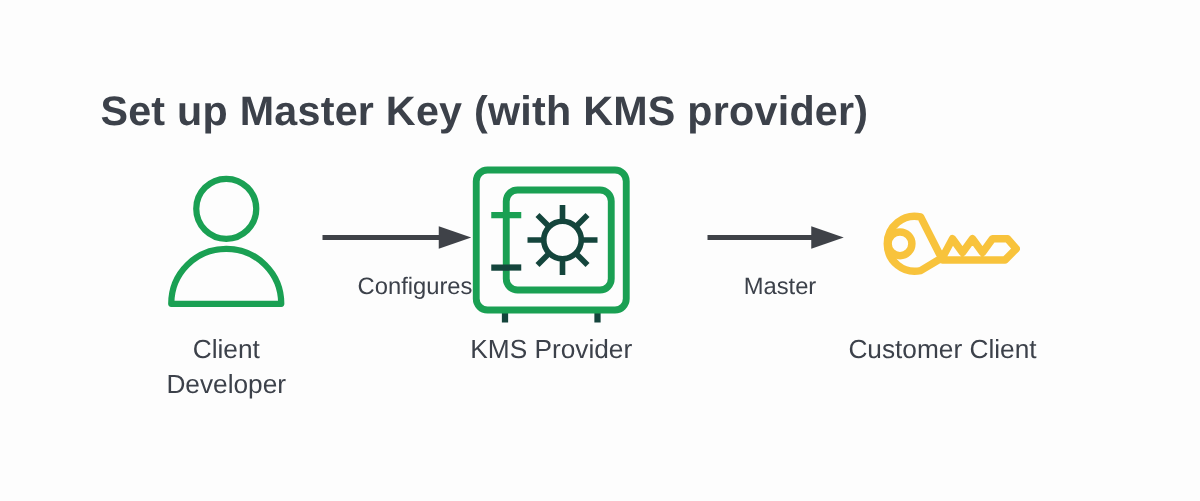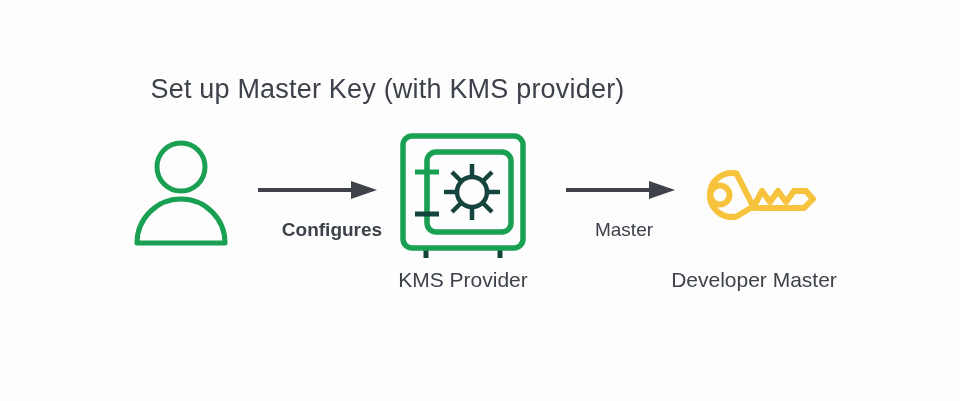--- a/index.html
+++ b/index.html
@@ -21,22 +21,22 @@
     background: #fdfdfd;
   }
 
   
   .title {
     position: absolute;
     top: 68px;
     left: 0;
     width: 775px;
     text-align: center;
-    font-size: 27px;
-    font-weight: 400;
+    font-size: 33px;
+    font-weight: 700;
     color: #3c414a;
     letter-spacing: 0.2px;
     line-height: 42px;
     white-space: nowrap;
   }
 
   
   .flow {
     position: absolute;
     top: 130px;
@@ -48,21 +48,21 @@
   .node {
     position: absolute;
     top: 0;
     width: 230px;
     height: 230px;
     display: flex;
     flex-direction: column;
     align-items: center;
   }
   .node-client   { left: 66px; }
-  .node-kms      { left: 348px; }
+  .node-kms      { left: 326px; }
   .node-cmk      { left: 639px; }
 
   .icon-slot {
     height: 130px;
     display: flex;
     align-items: center;
     justify-content: center;
   }
   .node-cmk .icon-slot { height: 130px; }
 
@@ -76,21 +76,21 @@
   }
   .caption .line { display: block; }
 
   
   .arrow-group {
     position: absolute;
     top: 0;
     width: 180px;
     height: 230px;
   }
-  .arrow-1 { left: 248px; font-weight: bold; }
+  .arrow-1 { left: 248px; }
   .arrow-2 { left: 558px; }
 
   .arrow-svg {
     position: absolute;
     top: 48px;
     left: 0;
   }
   .arrow-label {
     position: absolute;
     top: 88px;
@@ -117,20 +117,24 @@
   <div class="flow">
 
     <div class="node node-client">
       <div class="icon-slot">
         <svg width="108" height="112" viewBox="0 0 108 112">
 
           <circle cx="54" cy="28" r="24" fill="none" stroke="#1aa053" stroke-width="5"></circle>
 
           <path d="M10 104 A44 44 0 0 1 98 104 Z" fill="none" stroke="#1aa053" stroke-width="5" stroke-linejoin="round" stroke-linecap="round"></path>
         </svg>
+      </div>
+      <div class="caption">
+        <span class="line">Client</span>
+        <span class="line">Developer</span>
       </div>
     </div>
 
     <div class="arrow-group arrow-1">
       <svg class="arrow-svg" width="125" height="24" viewBox="0 0 125 24">
         <line x1="2" y1="12" x2="98" y2="12" stroke="#3f4248" stroke-width="4"></line>
         <polygon points="95,3 121,12 95,21" fill="#3f4248"></polygon>
       </svg>
       <div class="arrow-label">Configures</div>
     </div>
@@ -192,18 +196,18 @@
                    L 114 33
                    L 121 41
                    L 112 50
                    L 62 50
                    Z" fill="none" stroke="#f8c33c" stroke-width="6" stroke-linejoin="round" stroke-linecap="round"></path>
 
           <circle cx="28" cy="37" r="9.5" fill="none" stroke="#f8c33c" stroke-width="6"></circle>
         </svg>
       </div>
       <div class="caption">
-        <span class="line">Developer Master</span>
+        <span class="line">Customer Client</span>
       </div>
     </div>
 
   </div>
 </div>
 
 </body></html>

